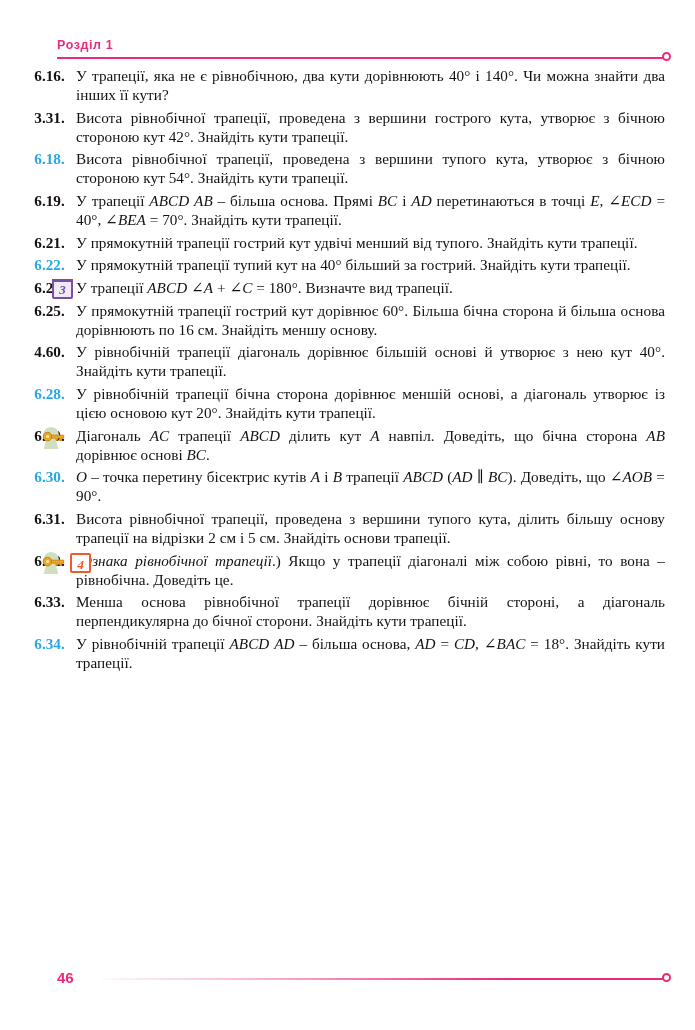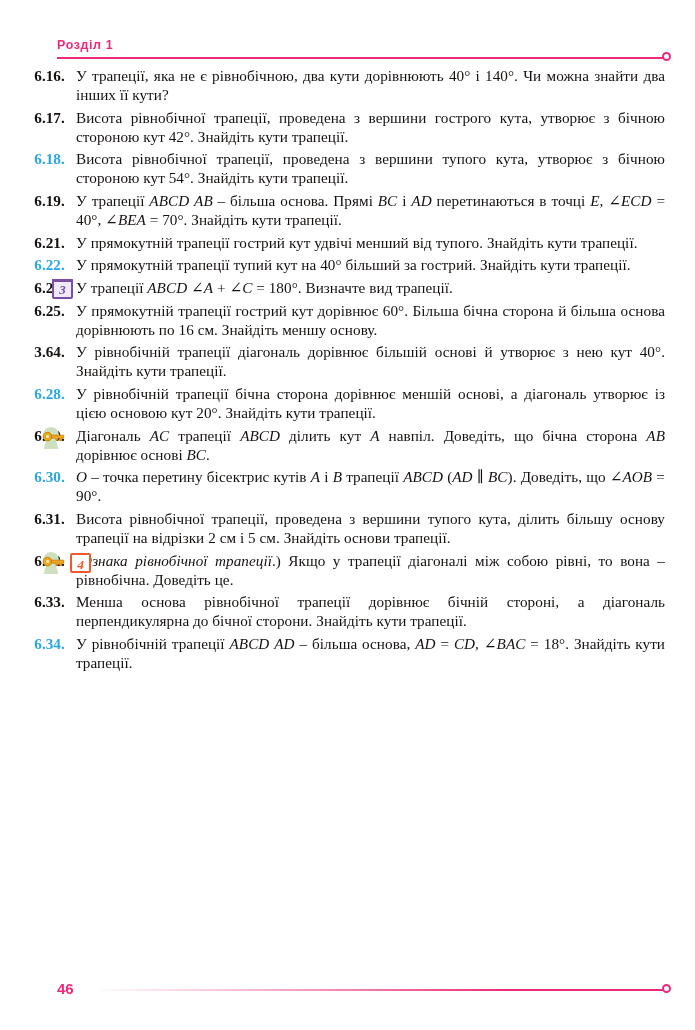--- a/index.html
+++ b/index.html
@@ -164,21 +164,21 @@
     top: -1px;
     width: 30px;
     height: 26px;
   }
 
   
   .footer {
     position: absolute;
     left: 0;
     right: 0;
-    bottom: 28px;
+    bottom: 39px;
     height: 22px;
   }
   .folio {
     position: absolute;
     left: 57px;
     top: 0;
     font-family: "Liberation Sans", "DejaVu Sans", sans-serif;
     font-weight: bold;
     font-size: 15px;
     color: #ec2a7b;
@@ -214,21 +214,21 @@
     <div class="runhead-rule"></div>
     <div class="runhead-dot"></div>
   </div>
 
   <div class="content" id="exercise-list">
       <div class="item">
         <span class="item-num black">6.16.</span>
         <span class="item-body">У трапеції, яка не є рівнобічною, два кути дорівнюють 40° і 140°. Чи можна знайти два інших її кути?</span>
       </div>
       <div class="item">
-        <span class="item-num black">6.17.</span>
+        <span class="item-num black">3.31.</span>
         <span class="item-body">Висота рівнобічної трапеції, проведена з вершини гострого кута, утворює з бічною стороною кут 42°. Знайдіть кути трапеції.</span>
       </div>
       <div class="item">
         <span class="item-num blue">6.18.</span>
         <span class="item-body">Висота рівнобічної трапеції, проведена з вершини тупого кута, утворює з бічною стороною кут 54°. Знайдіть кути трапеції.</span>
       </div>
       <div class="item">
         <span class="item-num black">6.19.</span>
         <span class="item-body">У трапеції <i>ABCD</i> <i>AB</i> – більша основа. Прямі <i>BC</i> і <i>AD</i> перетинаються в точці <i>E</i>, ∠<i>ECD</i> = 40°, ∠<i>BEA</i> = 70°. Знайдіть кути трапеції.</span>
       </div>
@@ -243,21 +243,21 @@
       <div class="item has-icon">
         <span class="badge-level">3</span>
         <span class="item-num black">6.24.</span>
         <span class="item-body">У трапеції <i>ABCD</i> ∠<i>A</i> + ∠<i>C</i> = 180°. Визначте вид трапеції.</span>
       </div>
       <div class="item">
         <span class="item-num black">6.25.</span>
         <span class="item-body">У прямокутній трапеції гострий кут дорівнює 60°. Більша бічна сторона й більша основа дорівнюють по 16 см. Знайдіть меншу основу.</span>
       </div>
       <div class="item">
-        <span class="item-num black">3.64.</span>
+        <span class="item-num black">4.60.</span>
         <span class="item-body">У рівнобічній трапеції діагональ дорівнює більшій основі й утворює з нею кут 40°. Знайдіть кути трапеції.</span>
       </div>
       <div class="item">
         <span class="item-num blue">6.28.</span>
         <span class="item-body">У рівнобічній трапеції бічна сторона дорівнює меншій основі, а діагональ утворює із цією основою кут 20°. Знайдіть кути трапеції.</span>
       </div>
       <div class="item has-icon">
         <span class="icon-key"><svg viewBox="0 0 30 26" width="30" height="26" xmlns="http://www.w3.org/2000/svg">
             <path d="M13 2 C8.6 2 5 5.6 5 10 c0 2.4 1.1 4.6 2.8 6 L5.6 24 h14.8 l-2.2 -8 C19.9 14.6 21 12.4 21 10 C21 5.6 17.4 2 13 2 z" fill="#cfe0c0"></path>
             <circle cx="9.6" cy="11.6" r="4.3" fill="#f0a81e" stroke="#c97f0a" stroke-width="1"></circle>

